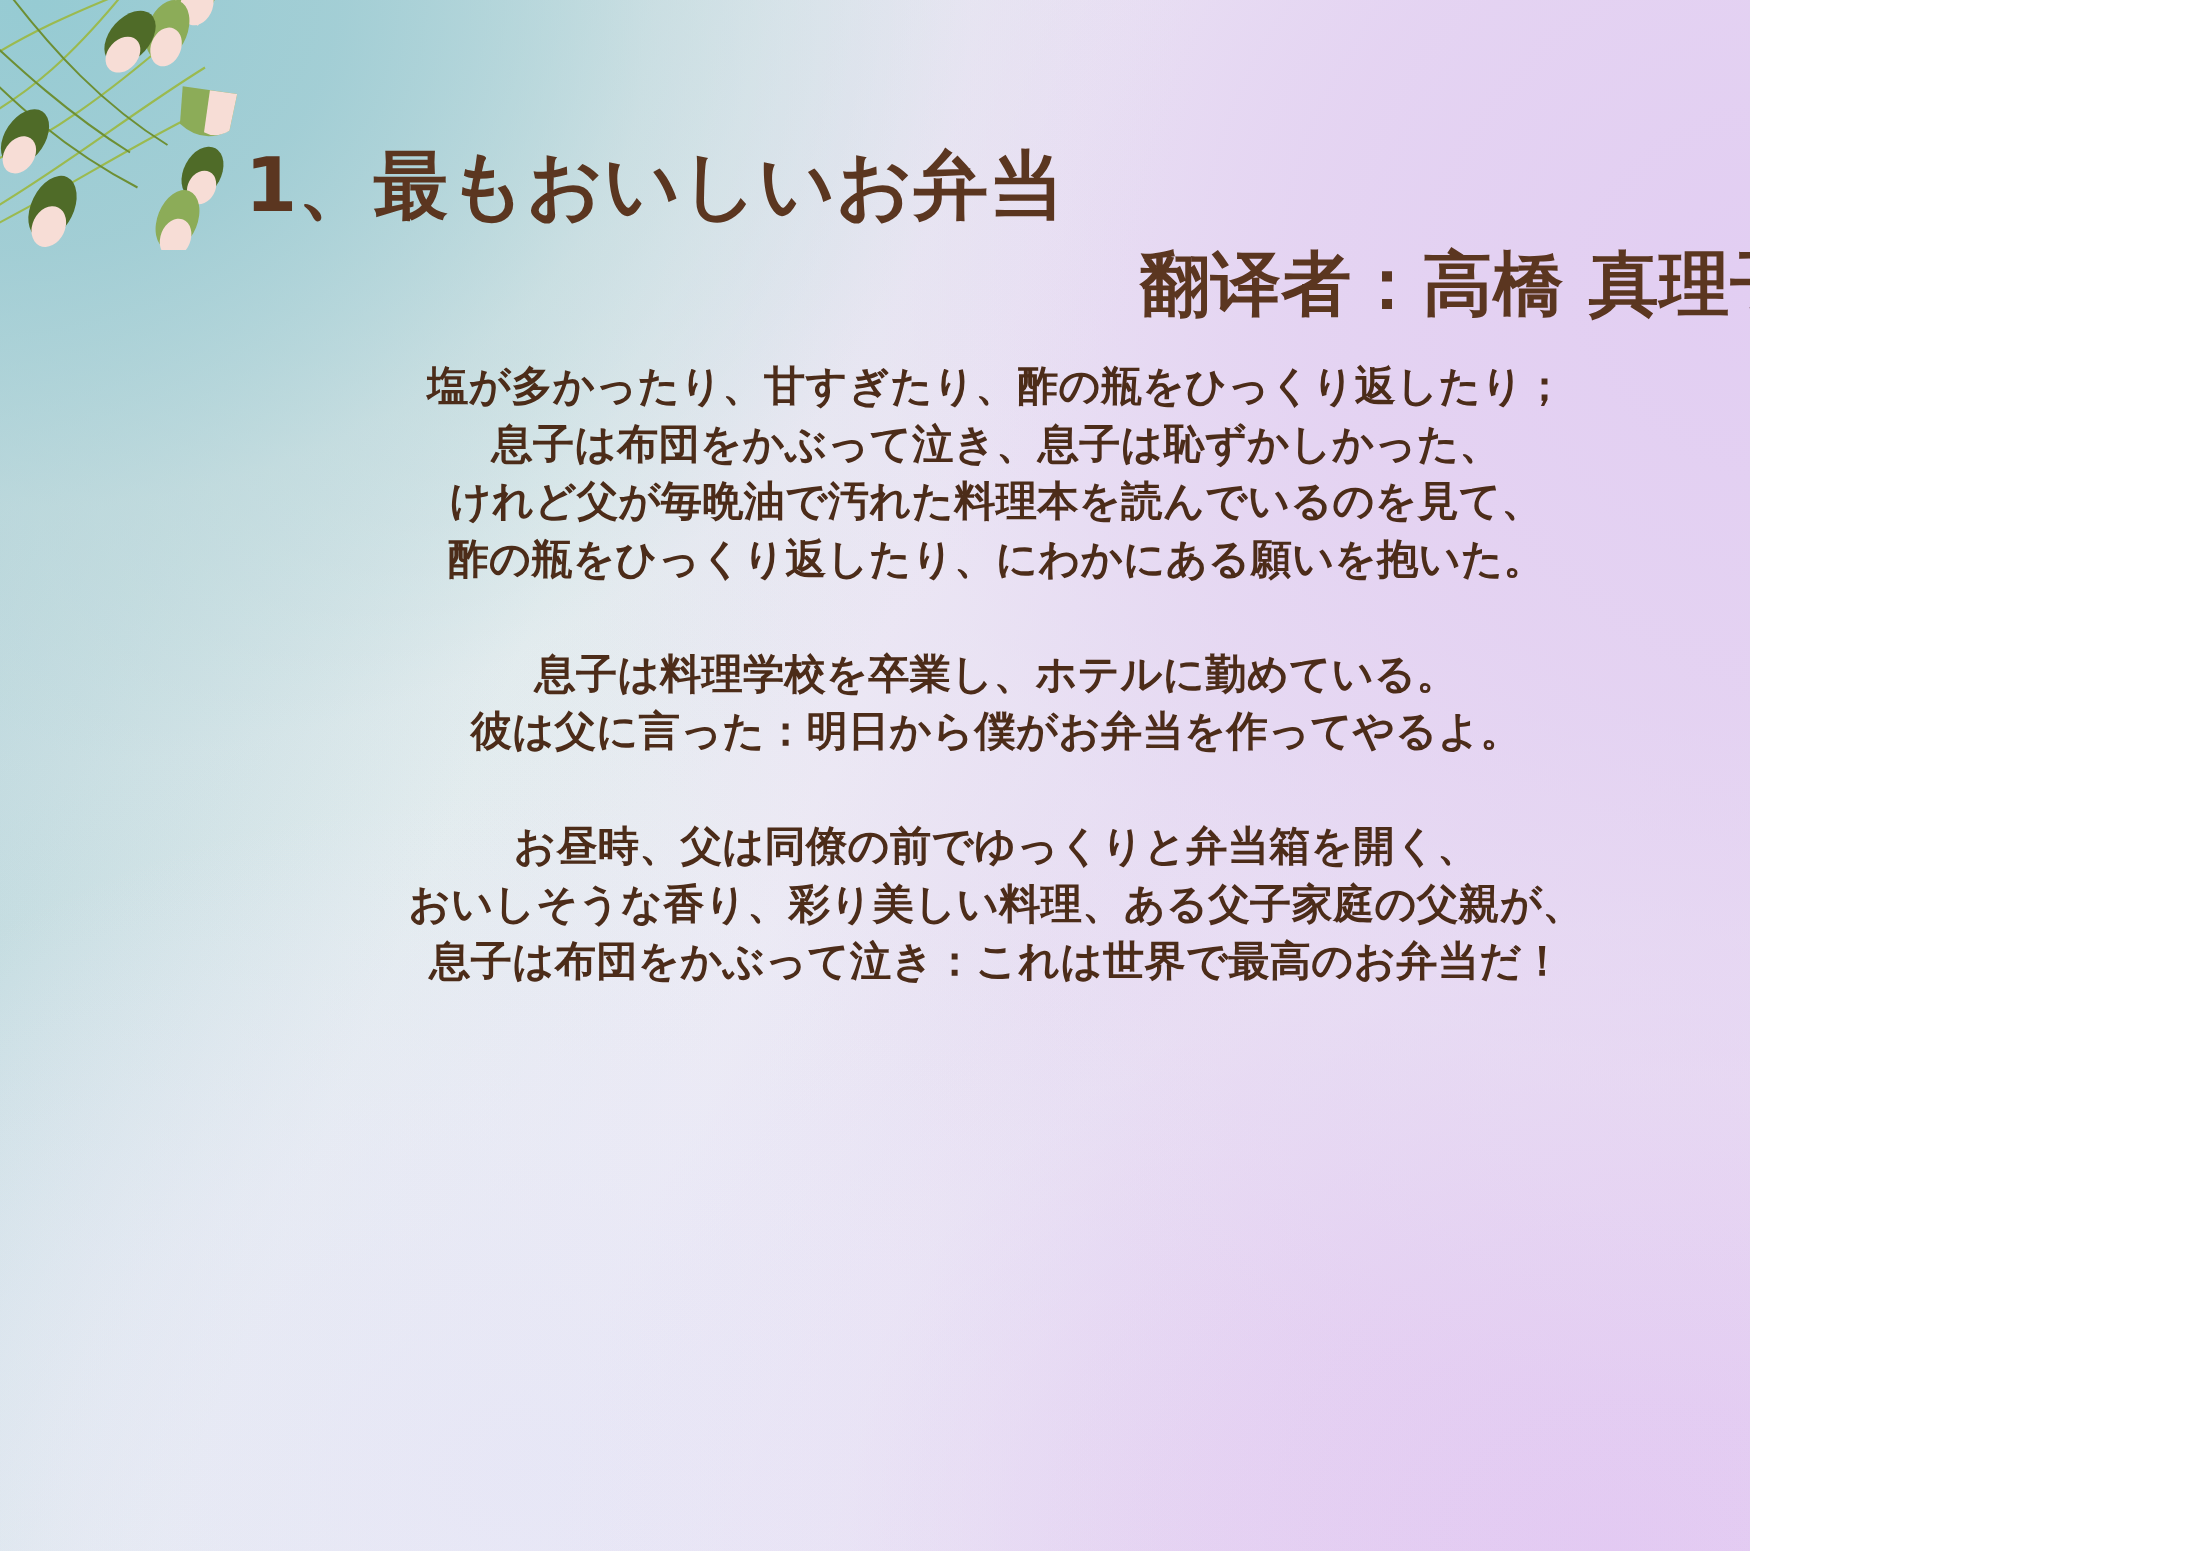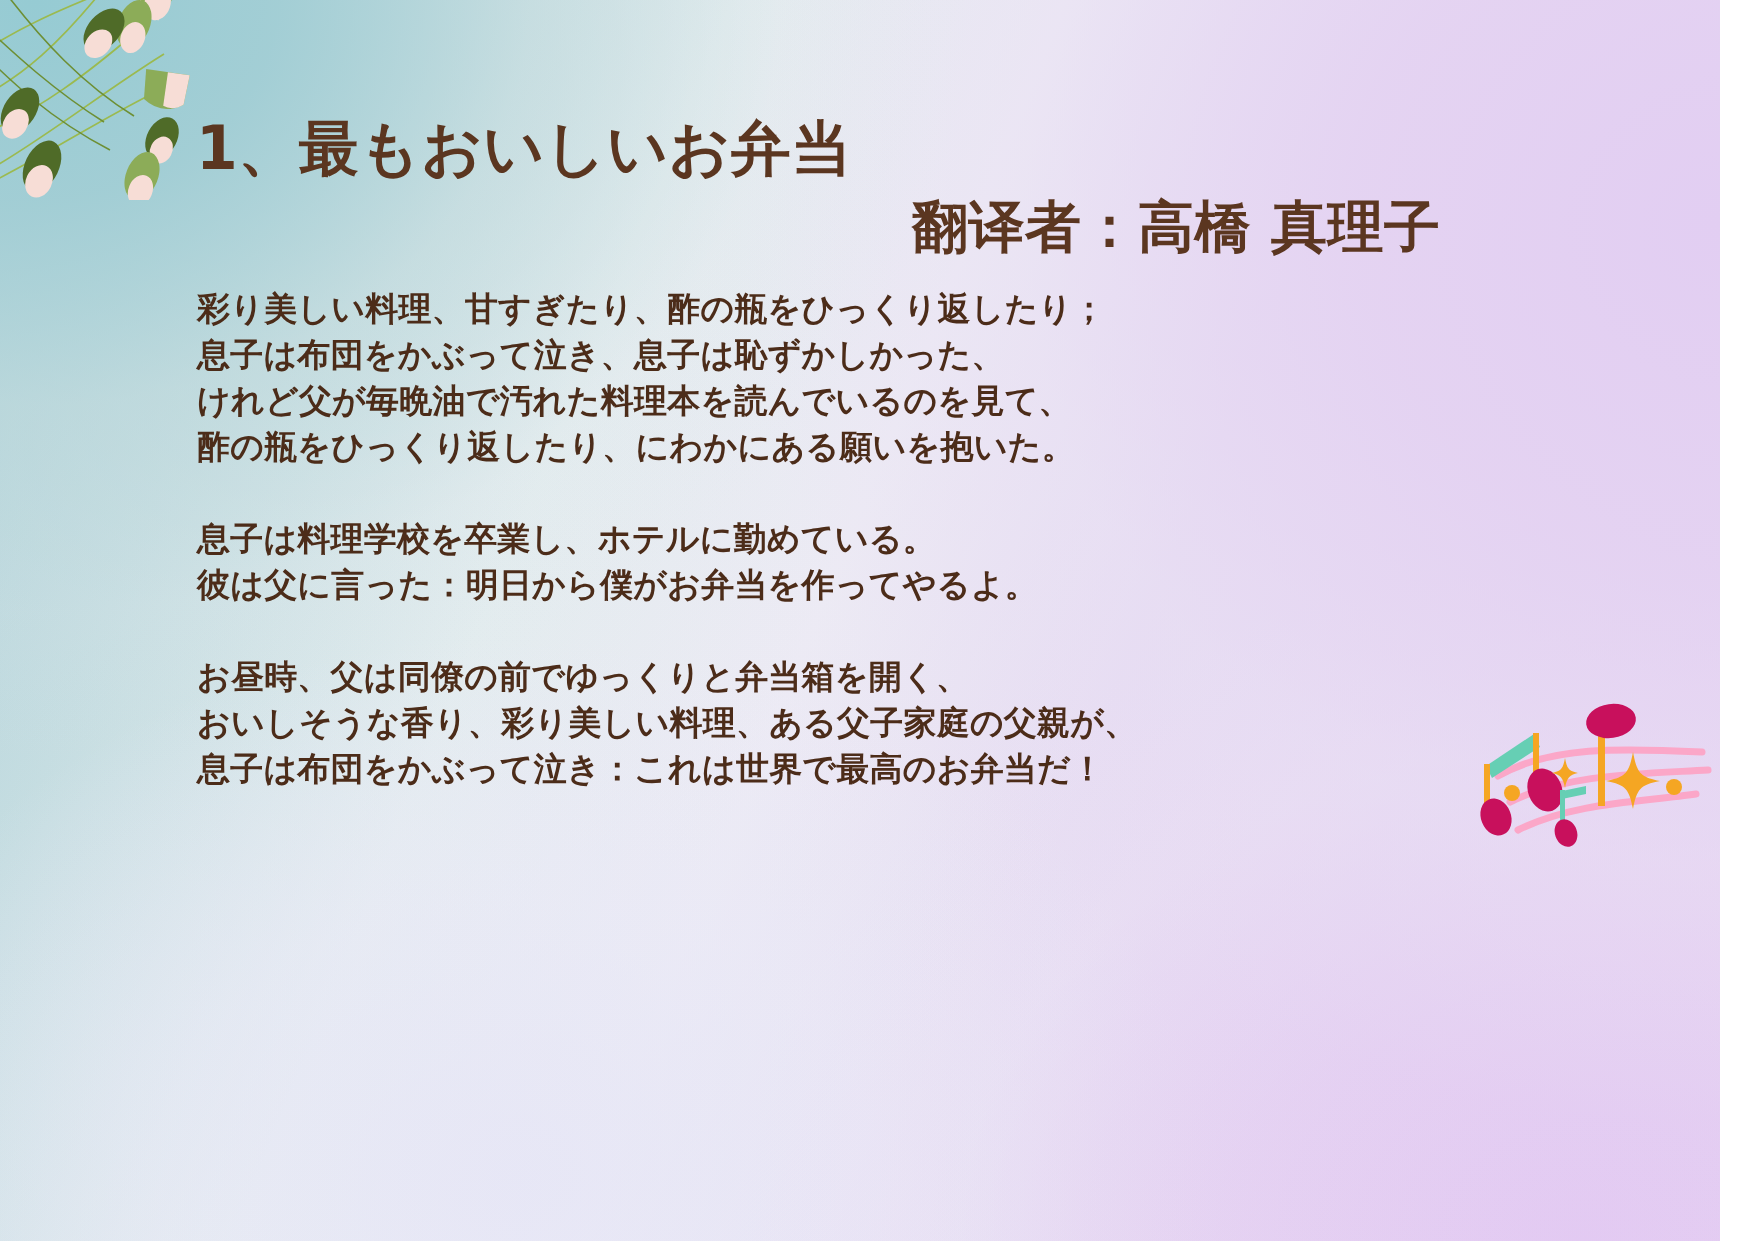--- a/index.html
+++ b/index.html
@@ -5,30 +5,31 @@
   html, body {
     margin: 0;
     padding: 0;
     background: #ffffff;
   }
   body {
     font-family: "DejaVu Sans", "Liberation Sans", sans-serif;
   }
   #slide {
     position: relative;
-    width: 1720px;
+    width: 1400px;
     height: 1241px;
     overflow: hidden;
     
     background:
       radial-gradient(ellipse 1100px 900px at 2% 0%, rgba(150,203,211,1) 0%, rgba(160,205,212,0.92) 22%, rgba(188,216,219,0.55) 45%, rgba(222,230,234,0.12) 68%, rgba(255,255,255,0) 85%),
       radial-gradient(ellipse 1200px 1100px at 100% 18%, rgba(226,206,242,1) 0%, rgba(228,210,242,0.85) 30%, rgba(233,223,244,0.45) 58%, rgba(240,238,248,0.05) 82%),
       radial-gradient(ellipse 1000px 800px at 92% 100%, rgba(226,200,242,1) 0%, rgba(228,206,242,0.8) 32%, rgba(235,224,245,0.35) 62%, rgba(240,238,250,0) 85%),
       radial-gradient(ellipse 900px 700px at 30% 95%, rgba(230,230,246,0.95) 0%, rgba(233,233,247,0.6) 40%, rgba(240,240,250,0) 78%),
       linear-gradient(112deg, #a9cfd6 0%, #c3dce0 16%, #e2ecee 33%, #eceaf4 48%, #e6dcf2 63%, #e4d4f1 80%, #e3cbf0 100%);
+    text-align: center;
   }
 
   
   .deco { position: absolute; pointer-events: none; }
   #floral { left: -14px; top: -20px; width: 230px; height: 220px; }
   #music  { left: 1470px; top: 690px; width: 278px; height: 165px; }
 
   
   #title {
     position: absolute;
@@ -160,21 +161,21 @@
   </svg>
 
   <div id="title">1、最もおいしいお弁当</div>
 
   <div id="subtitle">翻译者：高橋 真理子</div>
 
   <div id="body-text">
 
 
     <div class="stanza">
-      <div class="line">彩り美しい料理、甘すぎたり、酢の瓶をひっくり返したり；</div>
+      <div class="line">塩が多かったり、甘すぎたり、酢の瓶をひっくり返したり；</div>
       <div class="line">息子は布団をかぶって泣き、息子は恥ずかしかった、</div>
       <div class="line">けれど父が毎晩油で汚れた料理本を読んでいるのを見て、</div>
       <div class="line">酢の瓶をひっくり返したり、にわかにある願いを抱いた。</div>
     </div>
 
     <div class="stanza">
       <div class="line">息子は料理学校を卒業し、ホテルに勤めている。</div>
       <div class="line">彼は父に言った：明日から僕がお弁当を作ってやるよ。</div>
     </div>
 

